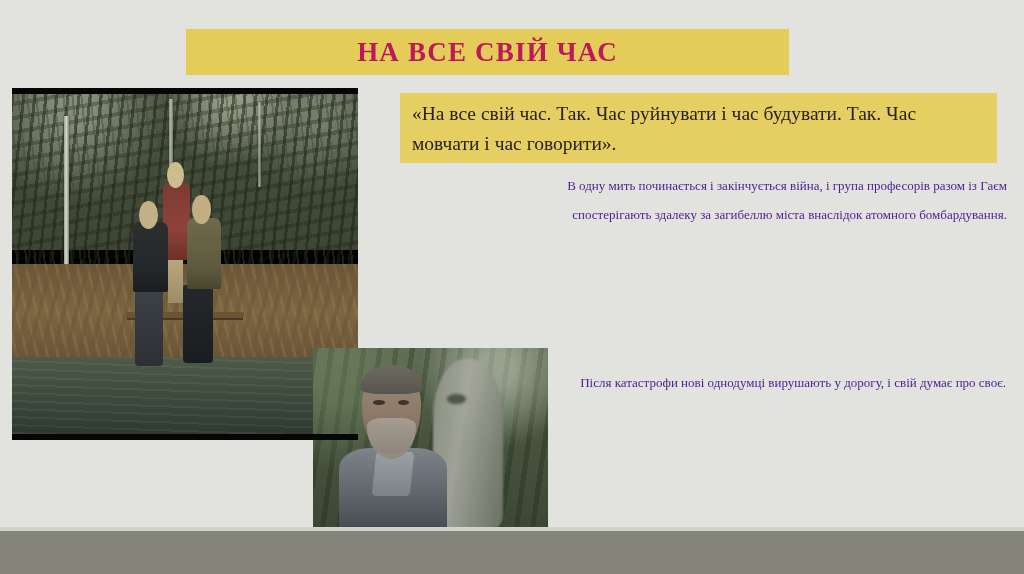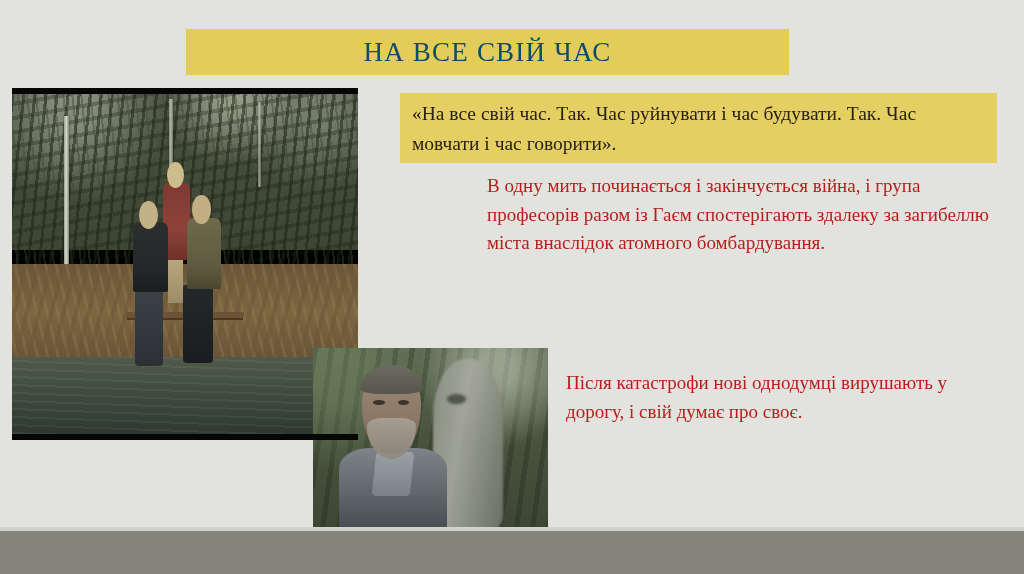--- a/index.html
+++ b/index.html
@@ -29,24 +29,24 @@
     top: 29px;
     width: 603px;
     height: 46px;
     background: #e3cc58;
     display: flex;
     align-items: center;
     justify-content: center;
   }
   .title-text {
     font-family: "Liberation Serif", "DejaVu Serif", serif;
-    font-weight: normal;
+    font-weight: bold;
     font-size: 27px;
     letter-spacing: 1.2px;
-    color: #0c4a6e;
+    color: #be185d;
     white-space: nowrap;
   }
 
   
   .quote-box {
     position: absolute;
     left: 400px;
     top: 93px;
     width: 597px;
     height: 70px;
@@ -57,23 +57,23 @@
   .quote-text {
     font-size: 19.5px;
     line-height: 30px;
     color: #27211c;
     text-align: left;
   }
 
   
   .para {
     position: absolute;
-    color: #b91c1c;
-    text-align: left;
-    font-size: 19px;
+    color: #4c1d95;
+    text-align: right;
+    font-size: 13px;
     line-height: 28.5px;
   }
   .para-1 {
     left: 487px;
     top: 172px;
     width: 520px;
   }
   .para-2 {
     left: 566px;
     top: 369px;

